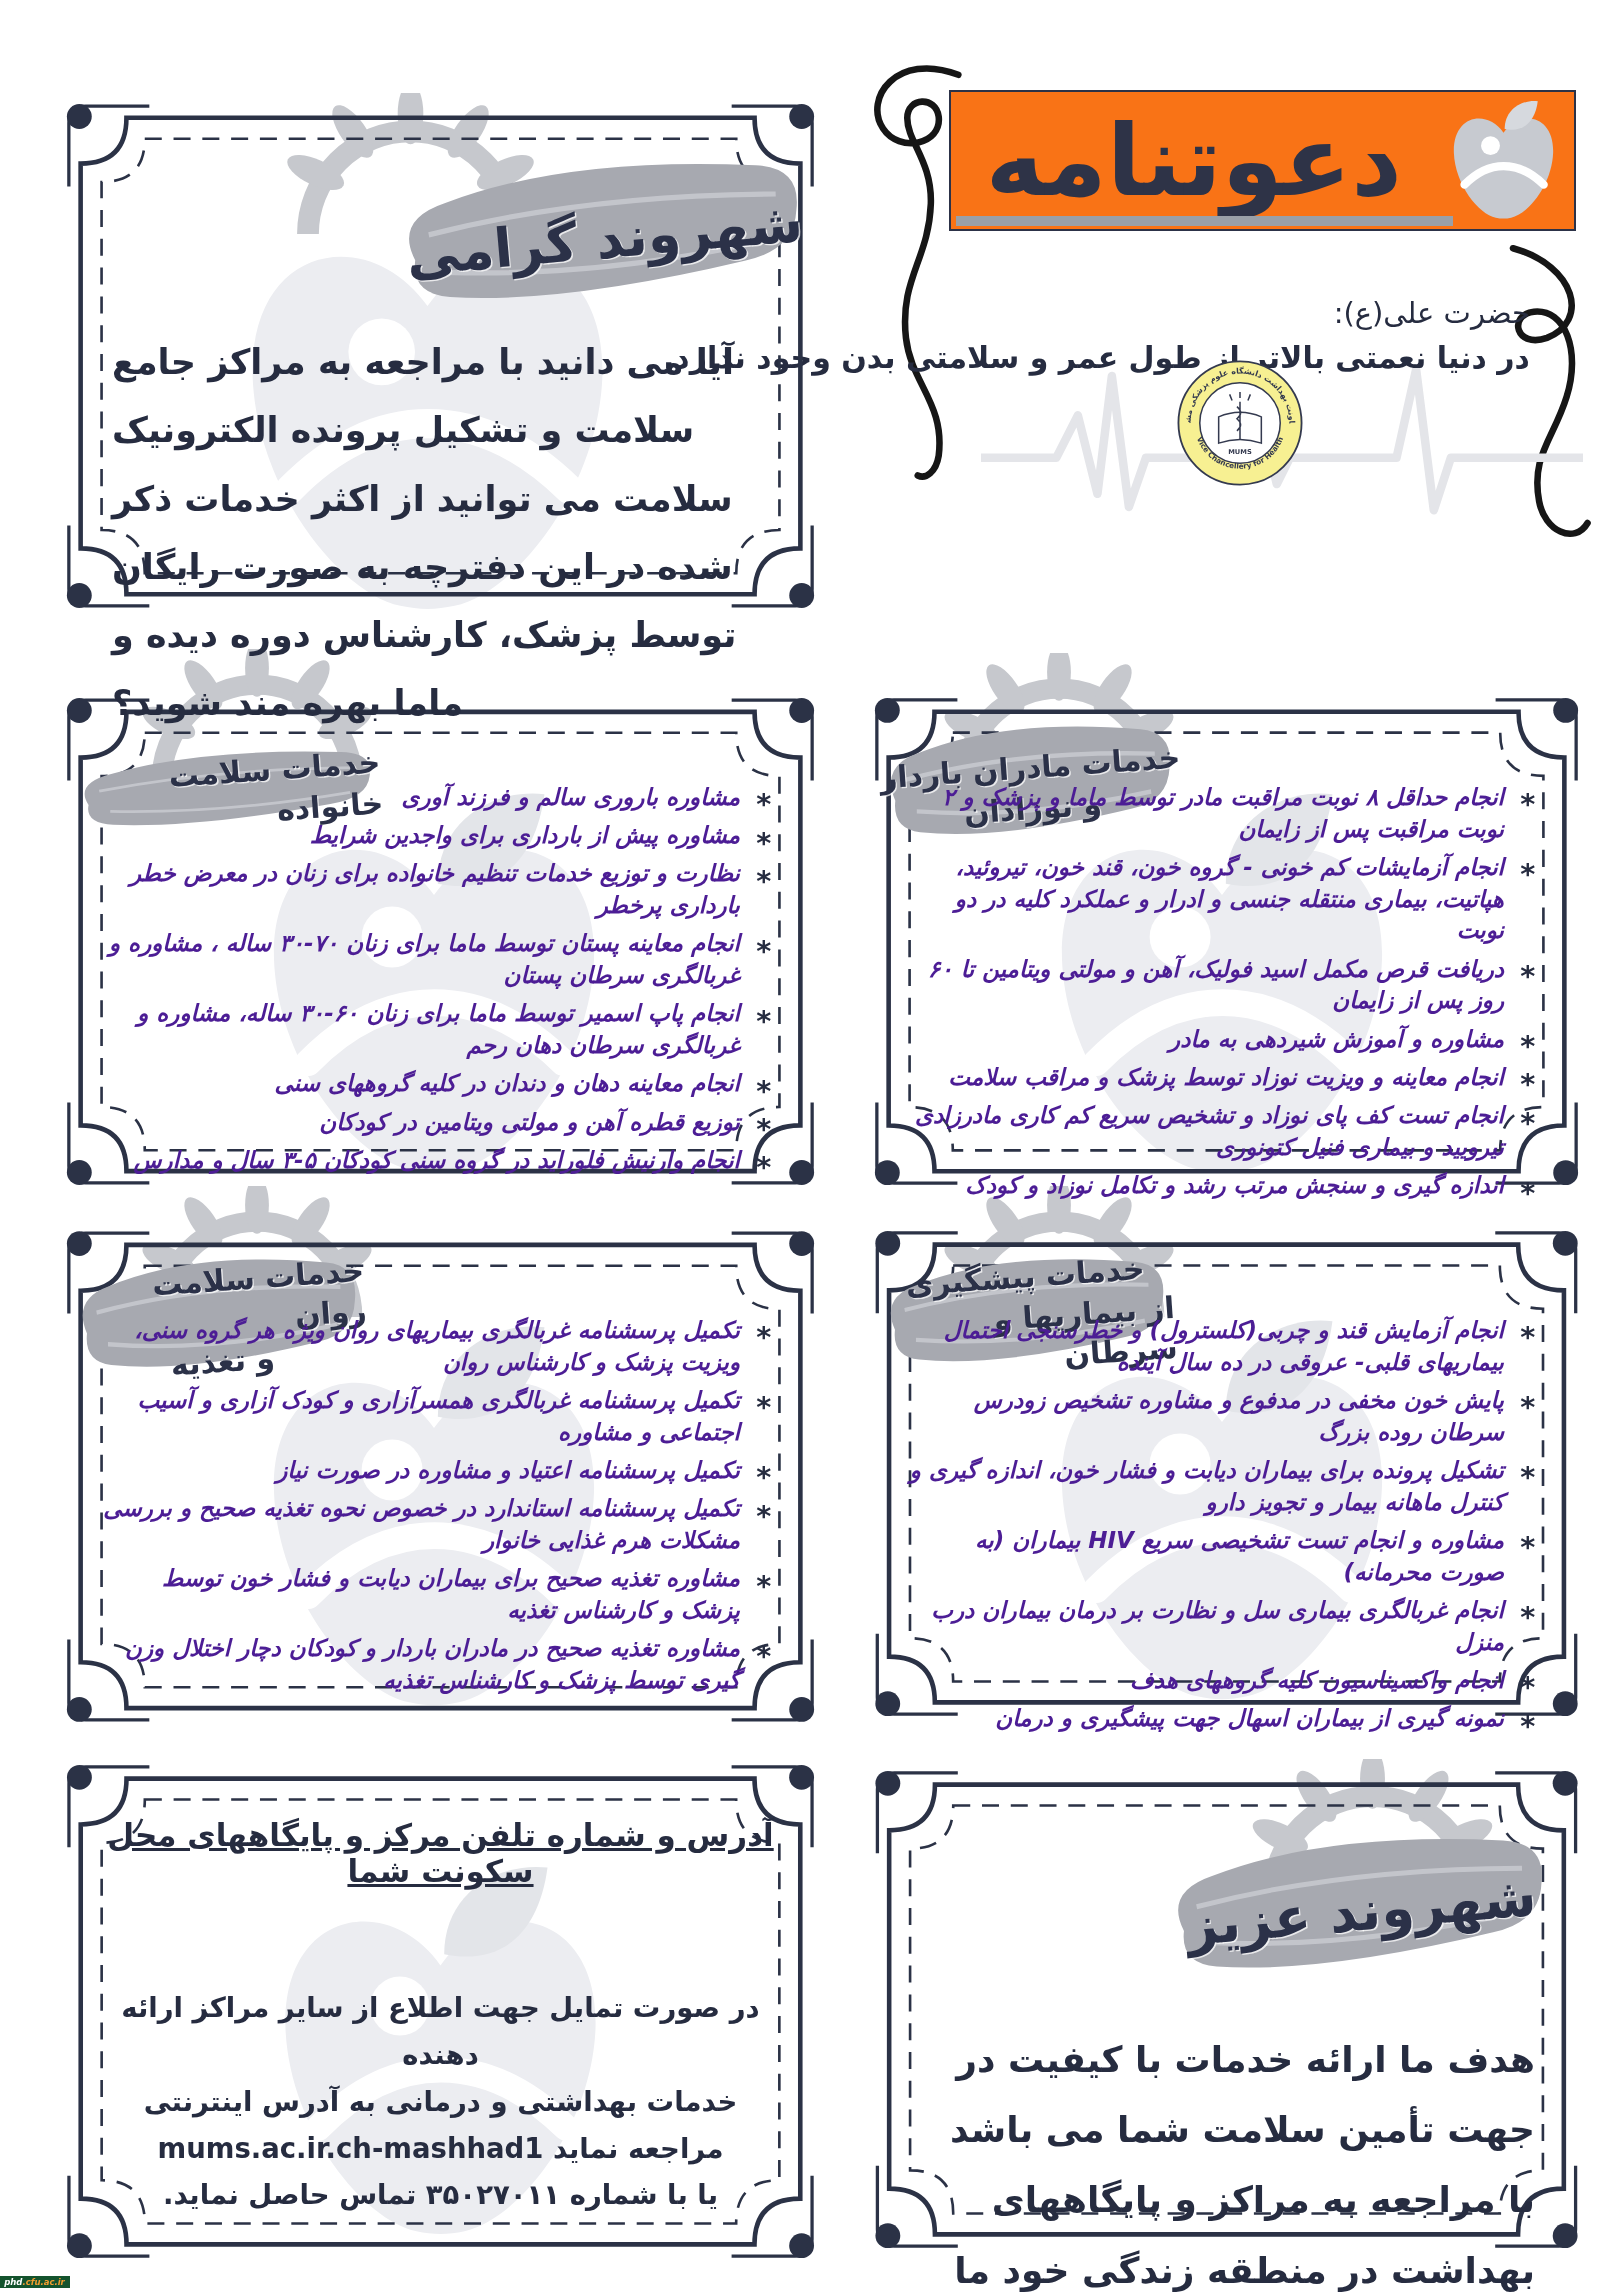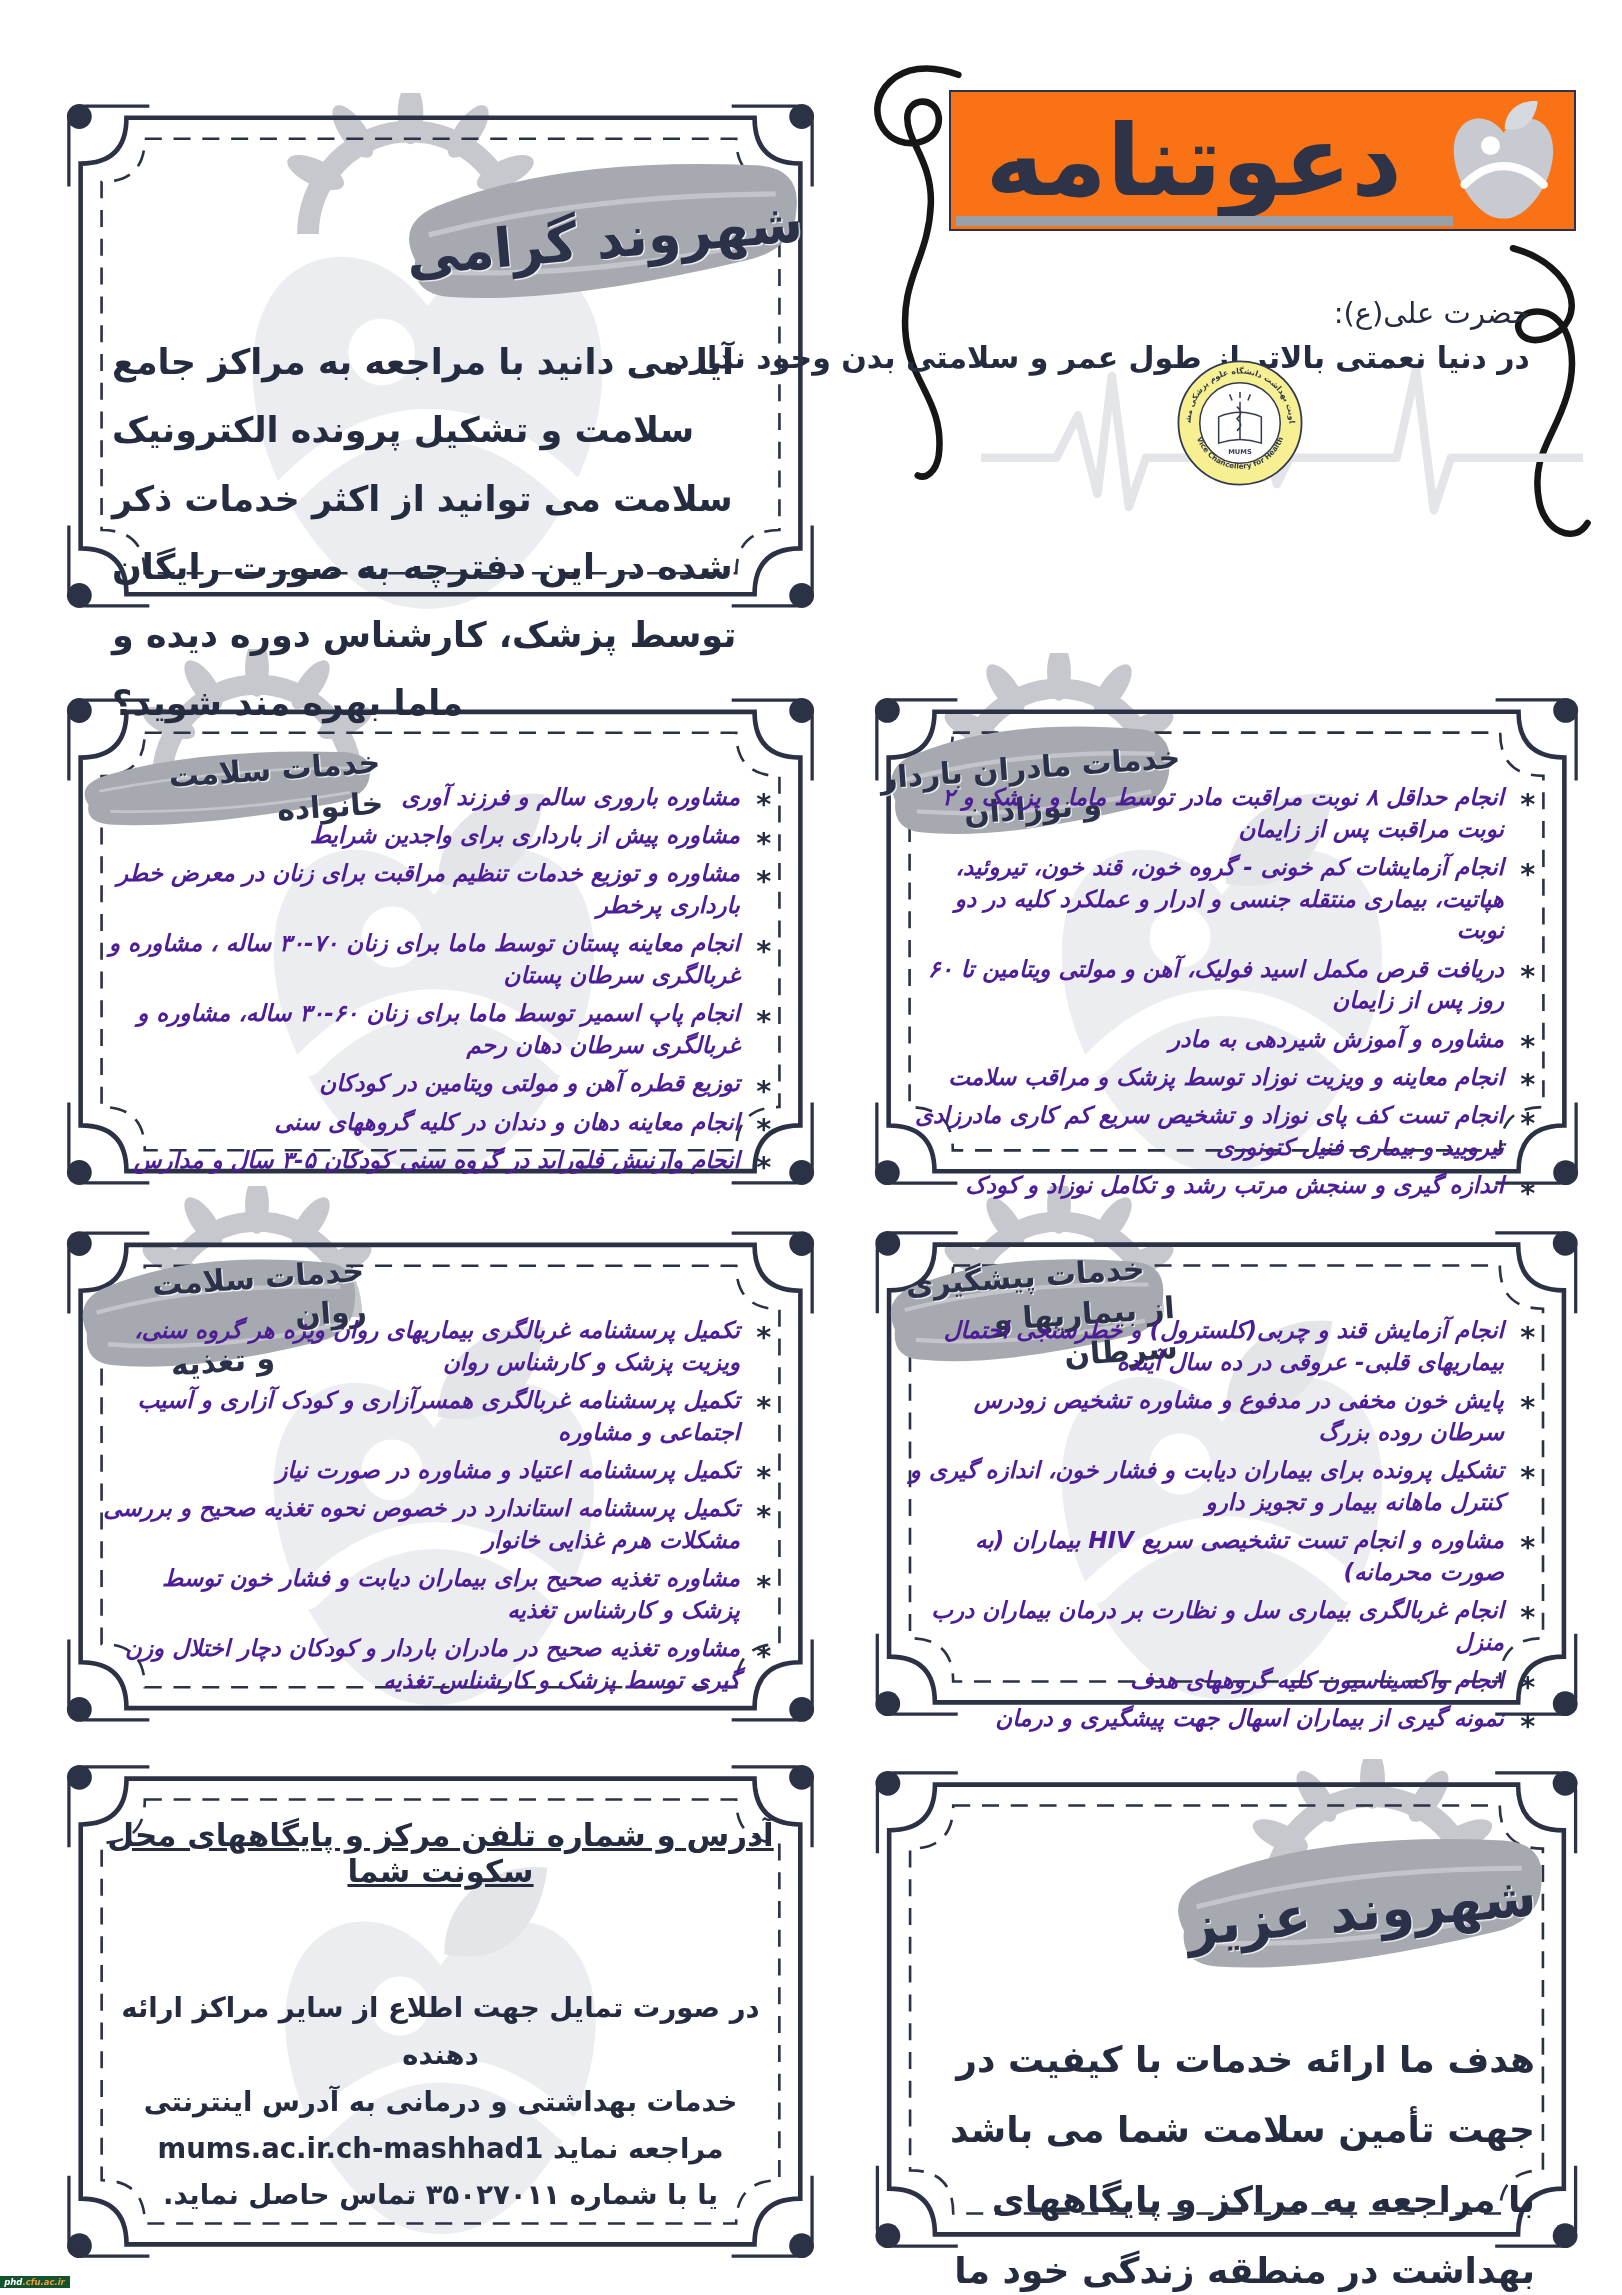--- a/index.html
+++ b/index.html
@@ -201,25 +201,25 @@
         <path class="fillp" d="M22 78 Q 2 38 62 26 Q 205 -8 420 16 Q 472 22 462 62 Q 456 100 398 106 Q 185 132 58 116 Q 14 110 22 78 Z"></path>
         <path class="streak" d="M40 55 Q 220 30 440 45 M55 92 Q 230 110 430 88"></path>
       </svg>
       <div class="banner-text">
         <div>خدمات سلامت خانواده</div>
       </div>
     </div>
     <ul class="svc-list">
       <li>مشاوره باروری سالم و فرزند آوری</li>
       <li>مشاوره پیش از بارداری برای واجدین شرایط</li>
-      <li>مشاوره و توزیع خدمات تنظیم مراقبت برای زنان در معرض خطر بارداری پرخطر</li>
+      <li>نظارت و توزیع خدمات تنظیم خانواده برای زنان در معرض خطر بارداری پرخطر</li>
       <li>انجام معاینه پستان توسط ماما برای زنان ۷۰-۳۰ ساله ، مشاوره و غربالگری سرطان پستان</li>
       <li>انجام پاپ اسمیر توسط ماما برای زنان ۶۰-۳۰ ساله، مشاوره و غربالگری سرطان دهان رحم</li>
+      <li>انجام معاینه دهان و دندان در کلیه گروههای سنی</li>
       <li>توزیع قطره آهن و مولتی ویتامین در کودکان</li>
-      <li>انجام معاینه دهان و دندان در کلیه گروههای سنی</li>
       <li>انجام وارنیش فلوراید در گروه سنی کودکان ۵-۳ سال  و مدارس</li>
     </ul>
   </div>
 
   <div class="box ornate" style="left:870px;top:1225px;width:715px;height:497px;">
       <svg class="frame-svg" width="715" height="497" viewBox="0 0 1092 760">
         <path d="M 100 30 H 992 Q 992 100 1062 100 V 660 Q 992 660 992 730 H 100 Q 100 660 30 660 V 100 Q 100 100 100 30 Z" fill="none" stroke="#2b3246" stroke-width="7"></path>
         <path d="M 128 62 H 964 Q 964 128 1030 128 V 632 Q 964 632 964 698 H 128 Q 128 632 62 632 V 128 Q 128 128 128 62 Z" fill="none" stroke="#2b3246" stroke-width="4" stroke-dasharray="26 18"></path>
         <path d="M 12 135 L 12 38 Q 12 12 38 12 L 135 12 M 957 12 L 1054 12 Q 1080 12 1080 38 L 1080 135 M 1080 625 L 1080 722 Q 1080 748 1054 748 L 957 748 M 135 748 L 38 748 Q 12 748 12 722 L 12 625" fill="none" stroke="#2b3246" stroke-width="5"></path>
         <circle cx="28" cy="28" r="19" fill="#2b3246"></circle>

